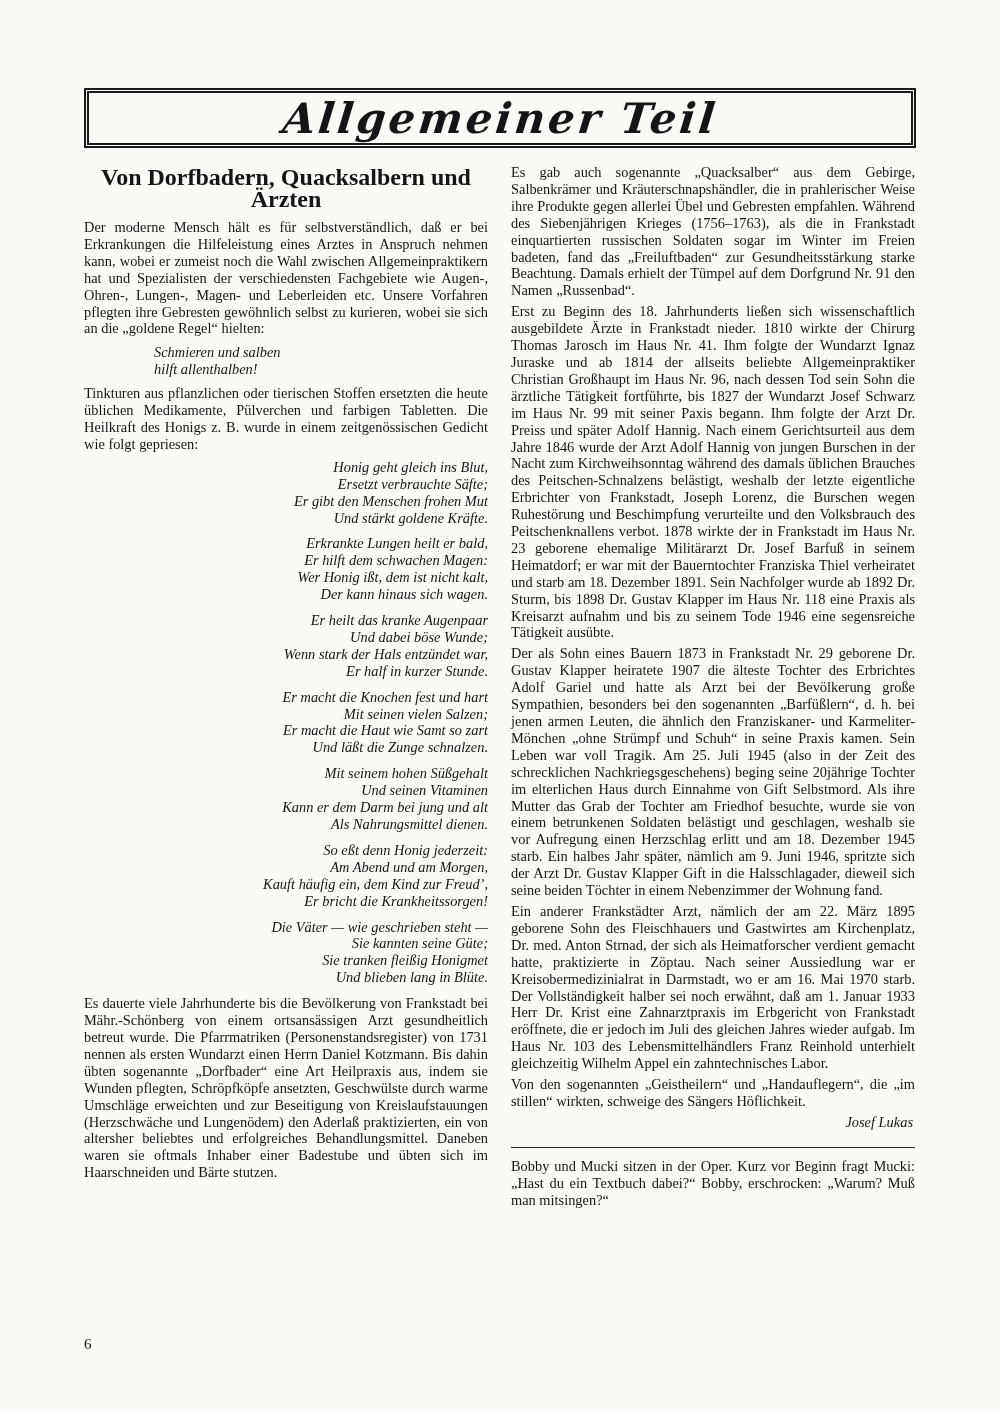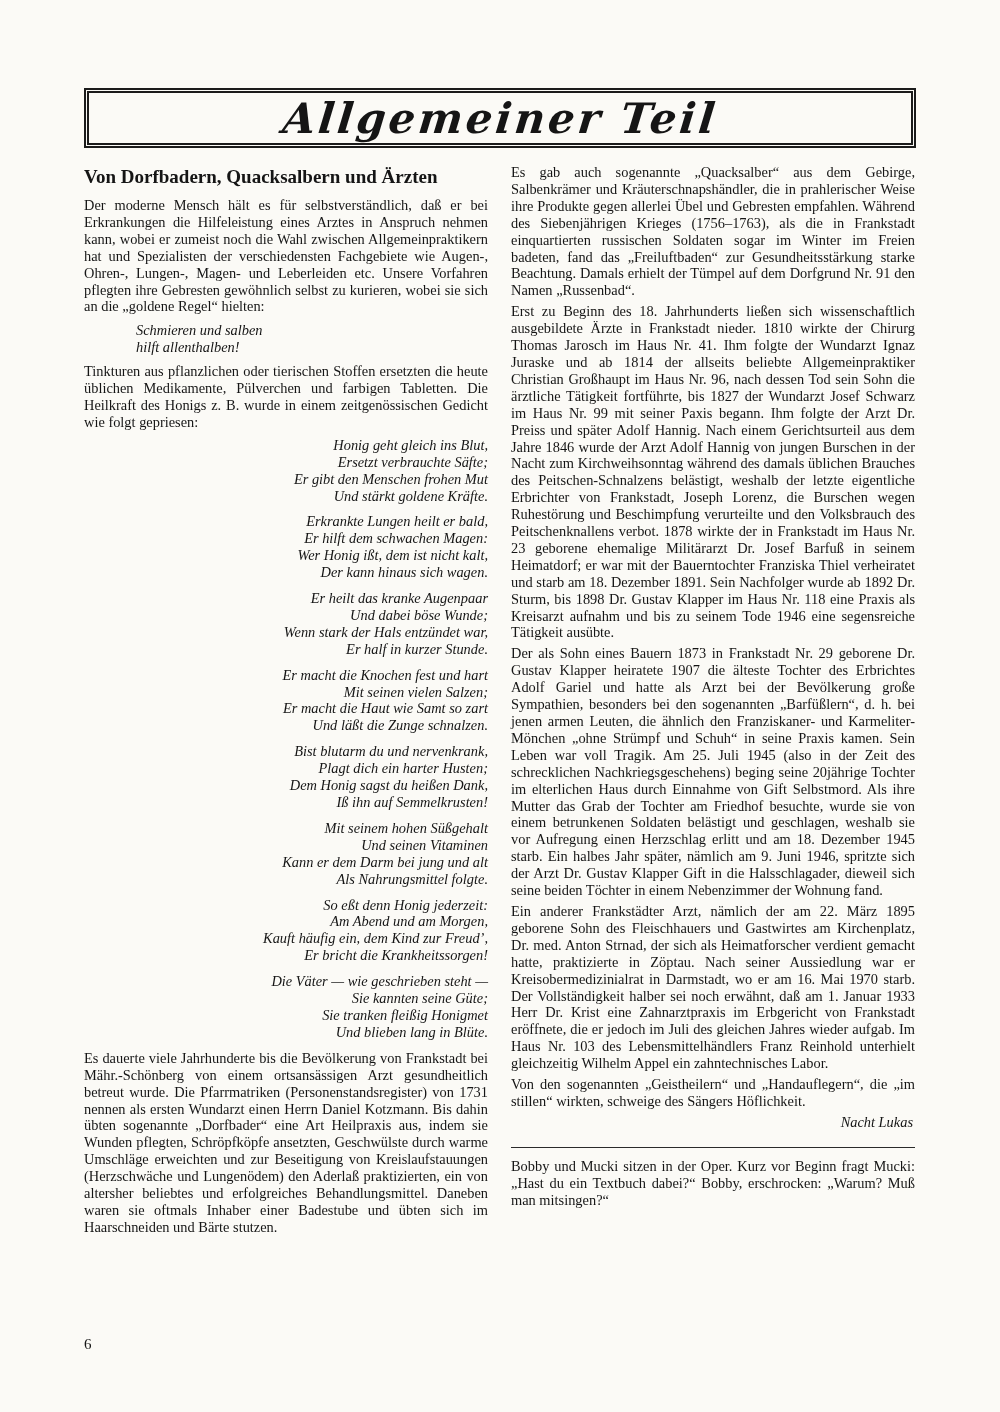--- a/index.html
+++ b/index.html
@@ -30,28 +30,28 @@
   }
 
   .columns { display:flex; gap:23px; align-items:flex-start; }
   .col {
     width:404px;
     font-size:14.4px;
     line-height:16.9px;
     text-align:justify;
   }
   .article-title {
-    font-weight:bold;
-    font-size:19px; line-height:22px;
+    text-align:center; font-weight:bold;
+    font-size:24px; line-height:22px;
     margin:2px 0 9px 0;
   }
   p.para { margin:0 0 4px 0; }
   .motto {
     font-style:italic;
-    margin:7px 0 7px 52px;
+    margin:7px 0 7px 70px;
     text-align:left;
   }
   .poem {
     font-style:italic;
     margin:6px 0 4px 72px;
     text-align:right;
   }
   .stanza { margin-bottom:9px; }
   .poem-line, .motto-line { white-space:nowrap; }
 
@@ -105,30 +105,24 @@
             <div class="poem-line">Wenn stark der Hals entzündet war,</div>
             <div class="poem-line">Er half in kurzer Stunde.</div>
           </div>
           <div class="stanza">
             <div class="poem-line">Er macht die Knochen fest und hart</div>
             <div class="poem-line">Mit seinen vielen Salzen;</div>
             <div class="poem-line">Er macht die Haut wie Samt so zart</div>
             <div class="poem-line">Und läßt die Zunge schnalzen.</div>
           </div>
           <div class="stanza">
-            <div class="poem-line">Bist blutarm du und nervenkrank,</div>
-            <div class="poem-line">Plagt dich ein harter Husten;</div>
-            <div class="poem-line">Dem Honig sagst du heißen Dank,</div>
-            <div class="poem-line">Iß ihn auf Semmelkrusten!</div>
-          </div>
-          <div class="stanza">
             <div class="poem-line">Mit seinem hohen Süßgehalt</div>
             <div class="poem-line">Und seinen Vitaminen</div>
             <div class="poem-line">Kann er dem Darm bei jung und alt</div>
-            <div class="poem-line">Als Nahrungsmittel folgte.</div>
+            <div class="poem-line">Als Nahrungsmittel dienen.</div>
           </div>
           <div class="stanza">
             <div class="poem-line">So eßt denn Honig jederzeit:</div>
             <div class="poem-line">Am Abend und am Morgen,</div>
             <div class="poem-line">Kauft häufig ein, dem Kind zur Freud’,</div>
             <div class="poem-line">Er bricht die Krankheitssorgen!</div>
           </div>
           <div class="stanza">
             <div class="poem-line">Die Väter — wie geschrieben steht —</div>
             <div class="poem-line">Sie kannten seine Güte;</div>
@@ -144,21 +138,21 @@
       <p class="para">Es gab auch sogenannte „Quacksalber“ aus dem Gebirge, Salbenkrämer und Kräuterschnapshändler, die in prahlerischer Weise ihre Produkte gegen allerlei Übel und Gebresten empfahlen. Während des Siebenjährigen Krieges (1756–1763), als die in Frankstadt einquartierten russischen Soldaten sogar im Winter im Freien badeten, fand das „Freiluftbaden“ zur Gesundheitsstärkung starke Beachtung. Damals erhielt der Tümpel auf dem Dorfgrund Nr. 91 den Namen „Russenbad“.</p>
 
       <p class="para">Erst zu Beginn des 18. Jahrhunderts ließen sich wissenschaftlich ausgebildete Ärzte in Frankstadt nieder. 1810 wirkte der Chirurg Thomas Jarosch im Haus Nr. 41. Ihm folgte der Wundarzt Ignaz Juraske und ab 1814 der allseits beliebte Allgemeinpraktiker Christian Großhaupt im Haus Nr. 96, nach dessen Tod sein Sohn die ärztliche Tätigkeit fortführte, bis 1827 der Wundarzt Josef Schwarz im Haus Nr. 99 mit seiner Paxis begann. Ihm folgte der Arzt Dr. Preiss und später Adolf Hannig. Nach einem Gerichtsurteil aus dem Jahre 1846 wurde der Arzt Adolf Hannig von jungen Burschen in der Nacht zum Kirchweihsonntag während des damals üblichen Brauches des Peitschen-Schnalzens belästigt, weshalb der letzte eigentliche Erbrichter von Frankstadt, Joseph Lorenz, die Burschen wegen Ruhestörung und Beschimpfung verurteilte und den Volksbrauch des Peitschenknallens verbot. 1878 wirkte der in Frankstadt im Haus Nr. 23 geborene ehemalige Militärarzt Dr. Josef Barfuß in seinem Heimatdorf; er war mit der Bauerntochter Franziska Thiel verheiratet und starb am 18. Dezember 1891. Sein Nachfolger wurde ab 1892 Dr. Sturm, bis 1898 Dr. Gustav Klapper im Haus Nr. 118 eine Praxis als Kreisarzt aufnahm und bis zu seinem Tode 1946 eine segensreiche Tätigkeit ausübte.</p>
 
       <p class="para">Der als Sohn eines Bauern 1873 in Frankstadt Nr. 29 geborene Dr. Gustav Klapper heiratete 1907 die älteste Tochter des Erbrichtes Adolf Gariel und hatte als Arzt bei der Bevölkerung große Sympathien, besonders bei den sogenannten „Barfüßlern“, d. h. bei jenen armen Leuten, die ähnlich den Franziskaner- und Karmeliter-Mönchen „ohne Strümpf und Schuh“ in seine Praxis kamen. Sein Leben war voll Tragik. Am 25. Juli 1945 (also in der Zeit des schrecklichen Nachkriegsgeschehens) beging seine 20jährige Tochter im elterlichen Haus durch Einnahme von Gift Selbstmord. Als ihre Mutter das Grab der Tochter am Friedhof besuchte, wurde sie von einem betrunkenen Soldaten belästigt und geschlagen, weshalb sie vor Aufregung einen Herzschlag erlitt und am 18. Dezember 1945 starb. Ein halbes Jahr später, nämlich am 9. Juni 1946, spritzte sich der Arzt Dr. Gustav Klapper Gift in die Halsschlagader, dieweil sich seine beiden Töchter in einem Nebenzimmer der Wohnung fand.</p>
 
       <p class="para">Ein anderer Frankstädter Arzt, nämlich der am 22. März 1895 geborene Sohn des Fleischhauers und Gastwirtes am Kirchenplatz, Dr. med. Anton Strnad, der sich als Heimatforscher verdient gemacht hatte, praktizierte in Zöptau. Nach seiner Aussiedlung war er Kreisobermedizinialrat in Darmstadt, wo er am 16. Mai 1970 starb. Der Vollständigkeit halber sei noch erwähnt, daß am 1. Januar 1933 Herr Dr. Krist eine Zahnarztpraxis im Erbgericht von Frankstadt eröffnete, die er jedoch im Juli des gleichen Jahres wieder aufgab. Im Haus Nr. 103 des Lebensmittelhändlers Franz Reinhold unterhielt gleichzeitig Wilhelm Appel ein zahntechnisches Labor.</p>
 
       <p class="para">Von den sogenannten „Geistheilern“ und „Handauflegern“, die „im stillen“ wirkten, schweige des Sängers Höflichkeit.</p>
 
-      <div class="signature">Nacht Lukas</div>
+      <div class="signature">Josef Lukas</div>
 
       <div class="rule"></div>
 
       <p class="para">Bobby und Mucki sitzen in der Oper. Kurz vor Beginn fragt Mucki: „Hast du ein Textbuch dabei?“ Bobby, erschrocken: „Warum? Muß man mitsingen?“</p>
     </div>
 
   </div>
 
   <div class="page-number">6</div>
 </div>

